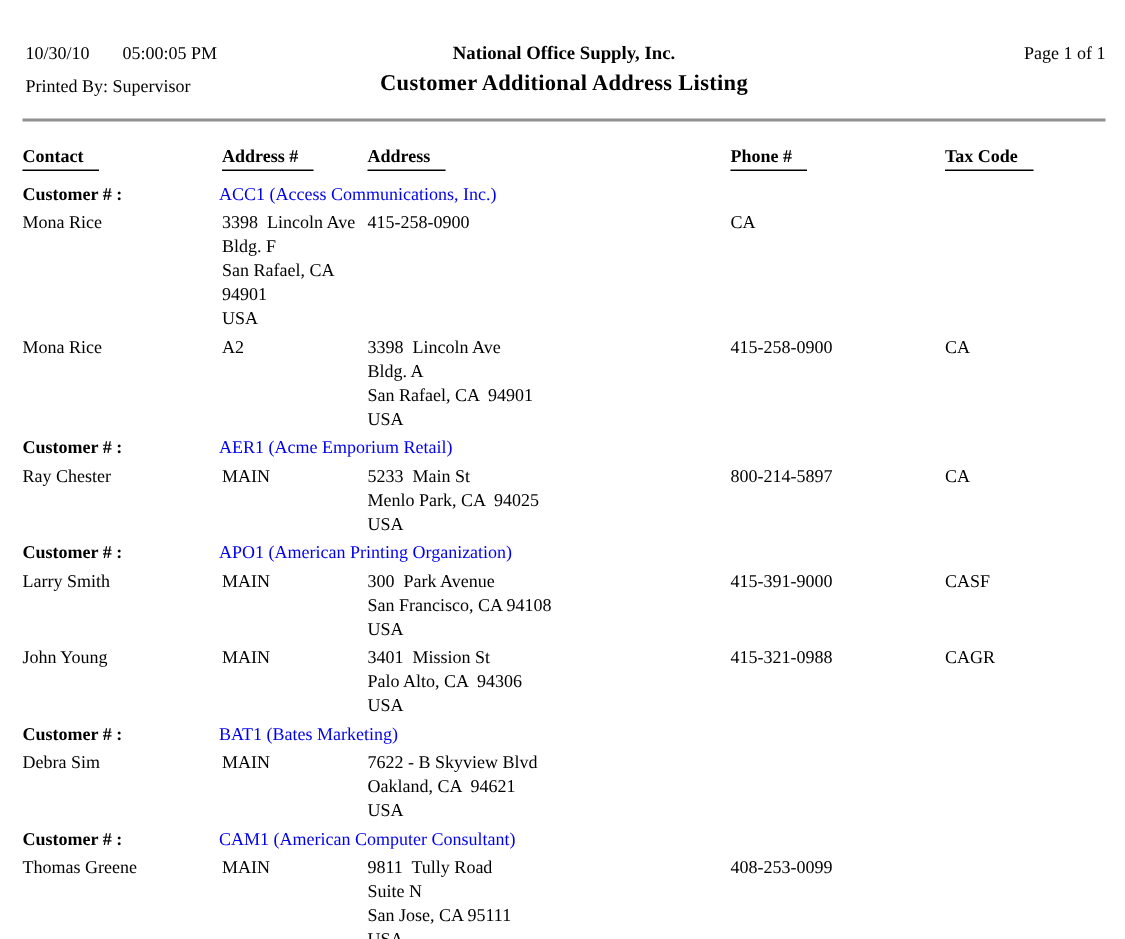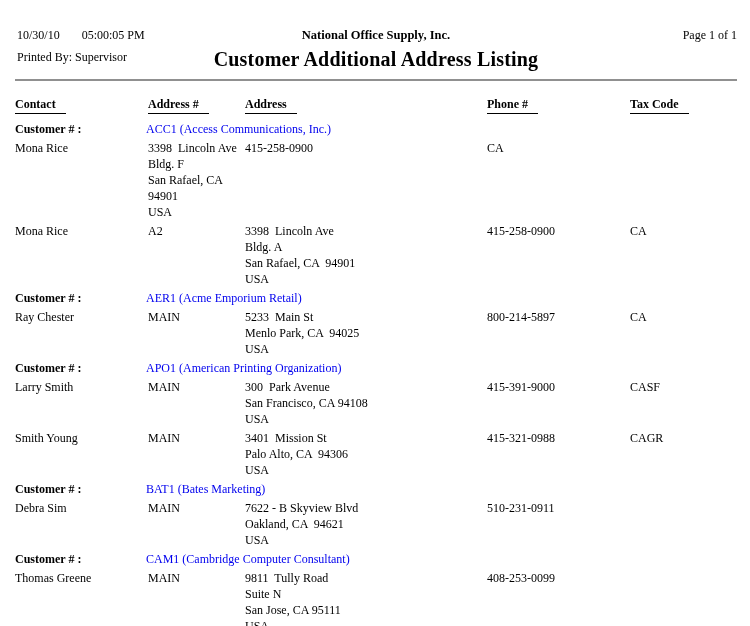--- a/index.html
+++ b/index.html
@@ -11,21 +11,21 @@
   }
   .report { width: 750px; height: 626px; padding: 14px 13px 0 15px; }
 
   
   .report-header { position: relative; height: 46px; margin-top: 12px; }
   .hdr-left { position: absolute; left: 2px; top: 2px; }
   .hdr-line1 .date { display: inline-block; margin-right: 22px; }
   .hdr-left .printed-by { margin-top: 7px; }
   .hdr-center { text-align: center; padding-top: 2px; }
   .company { font-weight: bold; font-size: 12.5px; }
-  .title { font-weight: bold; font-size: 20px; margin-top: 5px; letter-spacing: 0.2px; }
+  .title { font-weight: bold; font-size: 15px; margin-top: 5px; letter-spacing: 0.2px; }
   .hdr-right { position: absolute; right: 0px; top: 2px; }
 
   .rule { height: 2px; background: #909090; margin-top: 7px; }
 
   
   .grid {
     display: grid;
     grid-template-columns: 133px 97px 242px 143px 1fr;
   }
   .col-headers { margin-top: 16px; margin-bottom: 7px; }
@@ -129,21 +129,21 @@
 USA</div>
     <div class="c-phone">415-391-9000</div>
     <div class="c-tax">CASF</div>
   </div>
 </div>
   </div>
 
   <div class="group">
     <div class="rows">
   <div class="grid row">
-    <div class="c-contact">Smith Young</div>
+    <div class="c-contact">John Young</div>
     <div class="c-addrnum">MAIN</div>
     <div class="c-address">3401  Mission St
 Palo Alto, CA  94306
 USA</div>
     <div class="c-phone">415-321-0988</div>
     <div class="c-tax">CAGR</div>
   </div>
 </div>
   </div>
 
@@ -151,29 +151,28 @@
     <div class="customer-line">
       <span class="cust-label">Customer # :</span><span class="cust-link" style="color: rgb(0, 0, 238);">BAT1 (Bates Marketing)</span>
     </div>
     <div class="rows">
   <div class="grid row">
     <div class="c-contact">Debra Sim</div>
     <div class="c-addrnum">MAIN</div>
     <div class="c-address">7622 - B Skyview Blvd
 Oakland, CA  94621
 USA</div>
-    <div class="c-phone">510-231-0911</div>
     <div class="c-tax"></div>
   </div>
 </div>
   </div>
 
   <div class="group">
     <div class="customer-line">
-      <span class="cust-label">Customer # :</span><span class="cust-link" style="color: rgb(0, 0, 238);">CAM1 (Cambridge Computer Consultant)</span>
+      <span class="cust-label">Customer # :</span><span class="cust-link" style="color: rgb(0, 0, 238);">CAM1 (American Computer Consultant)</span>
     </div>
     <div class="rows">
   <div class="grid row">
     <div class="c-contact">Thomas Greene</div>
     <div class="c-addrnum">MAIN</div>
     <div class="c-address">9811  Tully Road
 Suite N
 San Jose, CA 95111
 USA</div>
     <div class="c-phone">408-253-0099</div>

